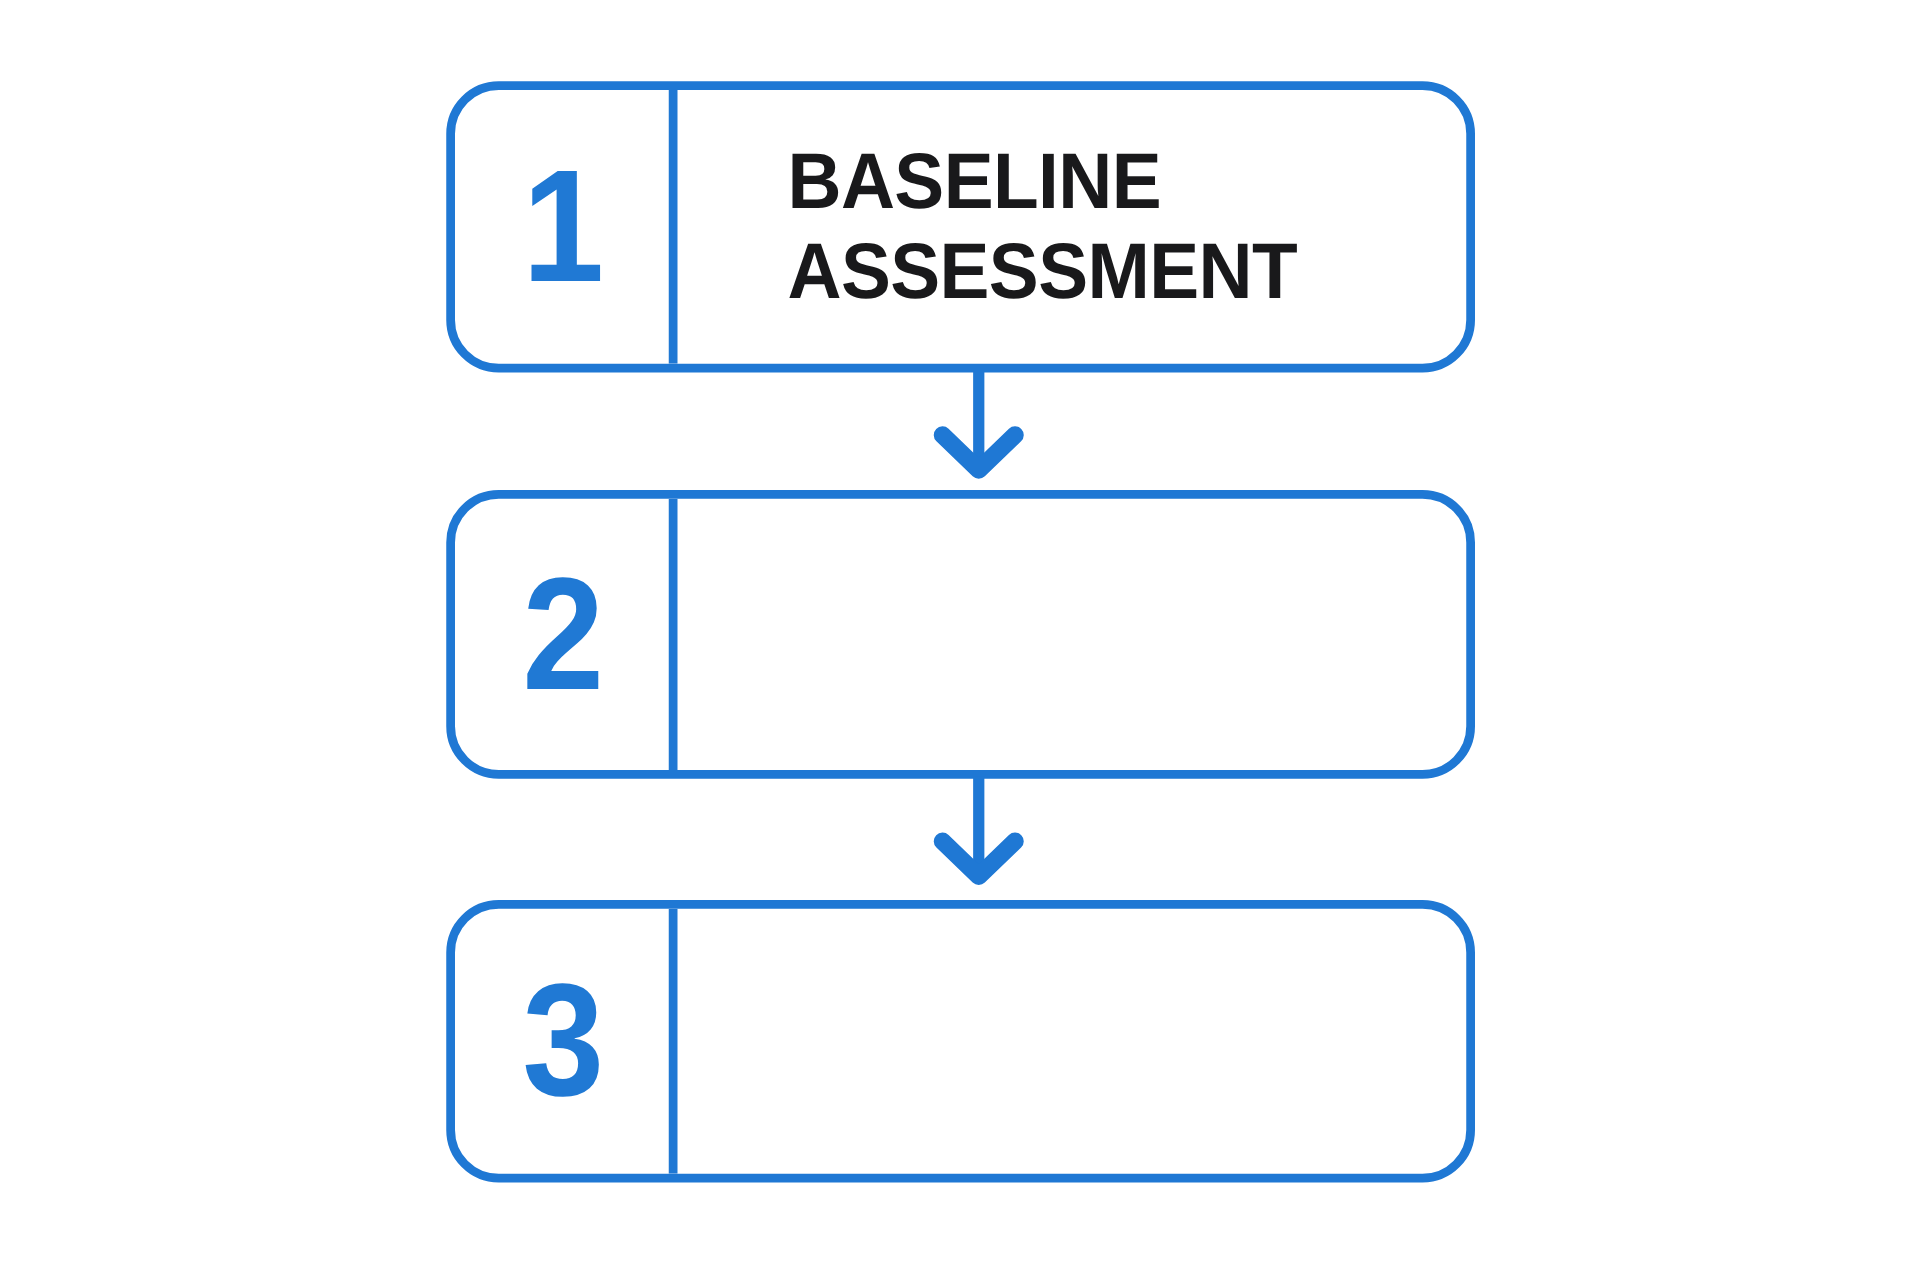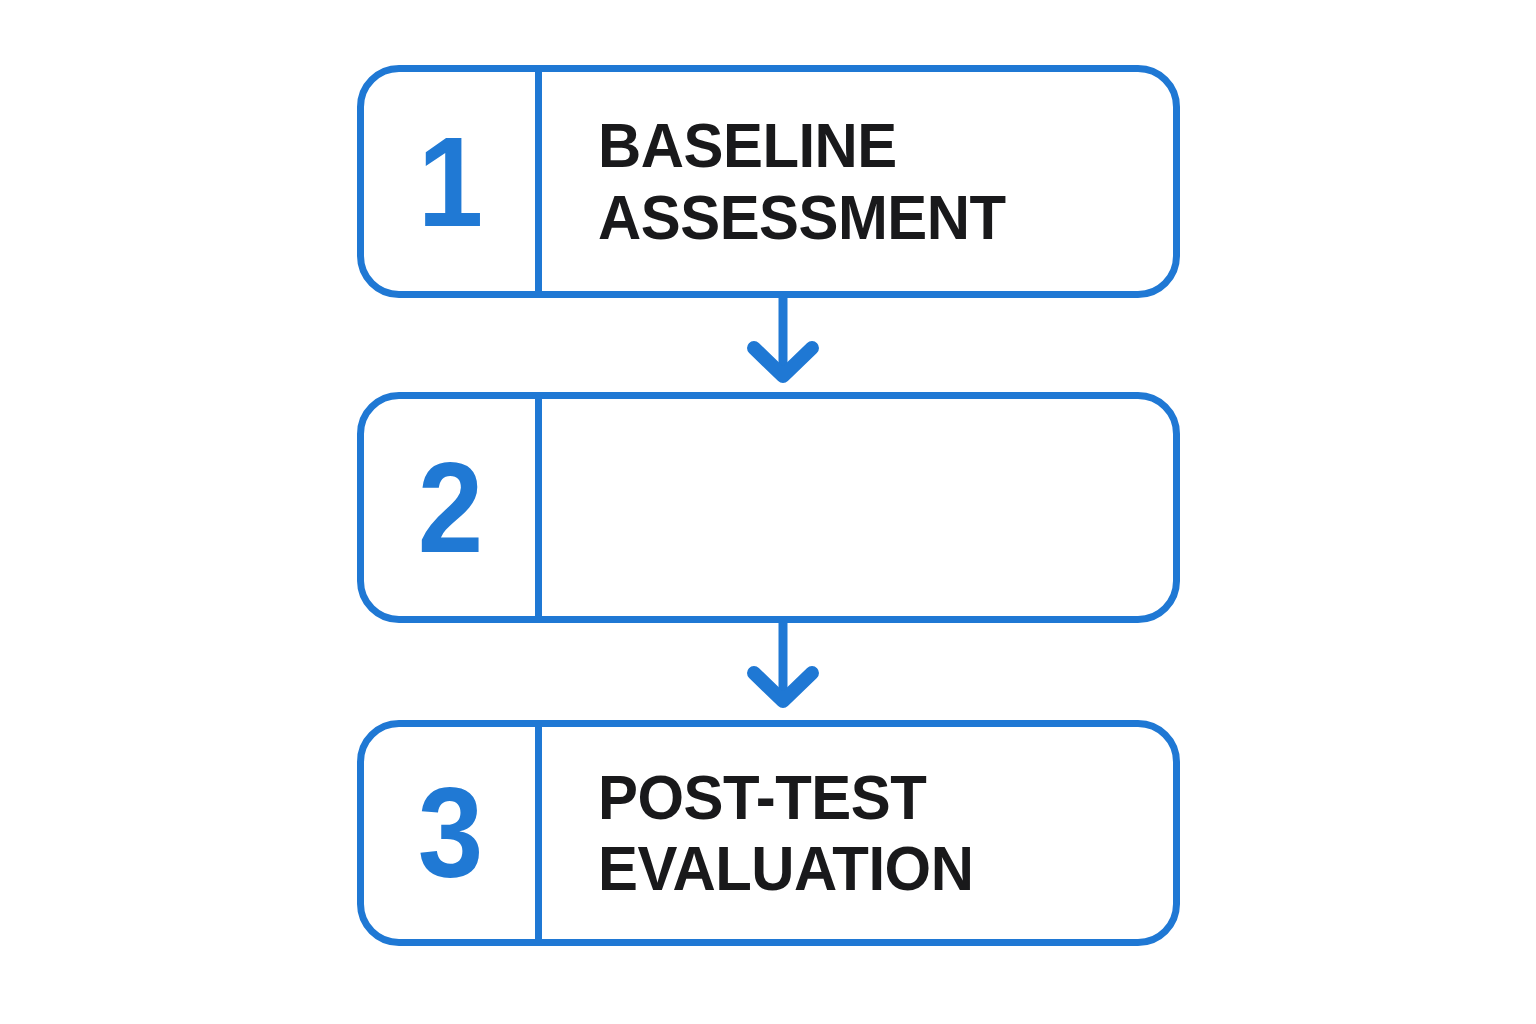--- a/index.html
+++ b/index.html
@@ -61,21 +61,21 @@
     letter-spacing: -2px;
     transform: scaleX(0.92);
     user-select: none;
   }
 
   
   .step-label-cell {
     flex: 1 1 auto;
     display: flex;
     align-items: center;
-    padding-left: 56px;
+    padding-left: 88px;
     padding-right: 24px;
     box-sizing: border-box;
   }
 
   .step-label {
     color: #19191b;
     font-family: "Liberation Sans", "DejaVu Sans", sans-serif;
     font-weight: bold;
     font-size: 63px;
     line-height: 1.13;
@@ -130,19 +130,15 @@
     <svg width="110" height="100" viewBox="0 0 110 100">
       <line x1="55" y1="0" x2="55" y2="74" stroke="#1f78d4" stroke-width="9" stroke-linecap="butt"></line>
       <polyline points="26,52 55,80 84,52" fill="none" stroke="#1f78d4" stroke-width="14" stroke-linecap="round" stroke-linejoin="round"></polyline>
     </svg>
   </div>
 
   <div class="step-box step-3">
     <div class="step-number-cell">
       <span class="step-number">3</span>
     </div>
-    <div class="step-label-cell">
-      <span class="step-label">POST-TEST
-EVALUATION</span>
-    </div>
   </div>
 
 </div>
 
 </body></html>

